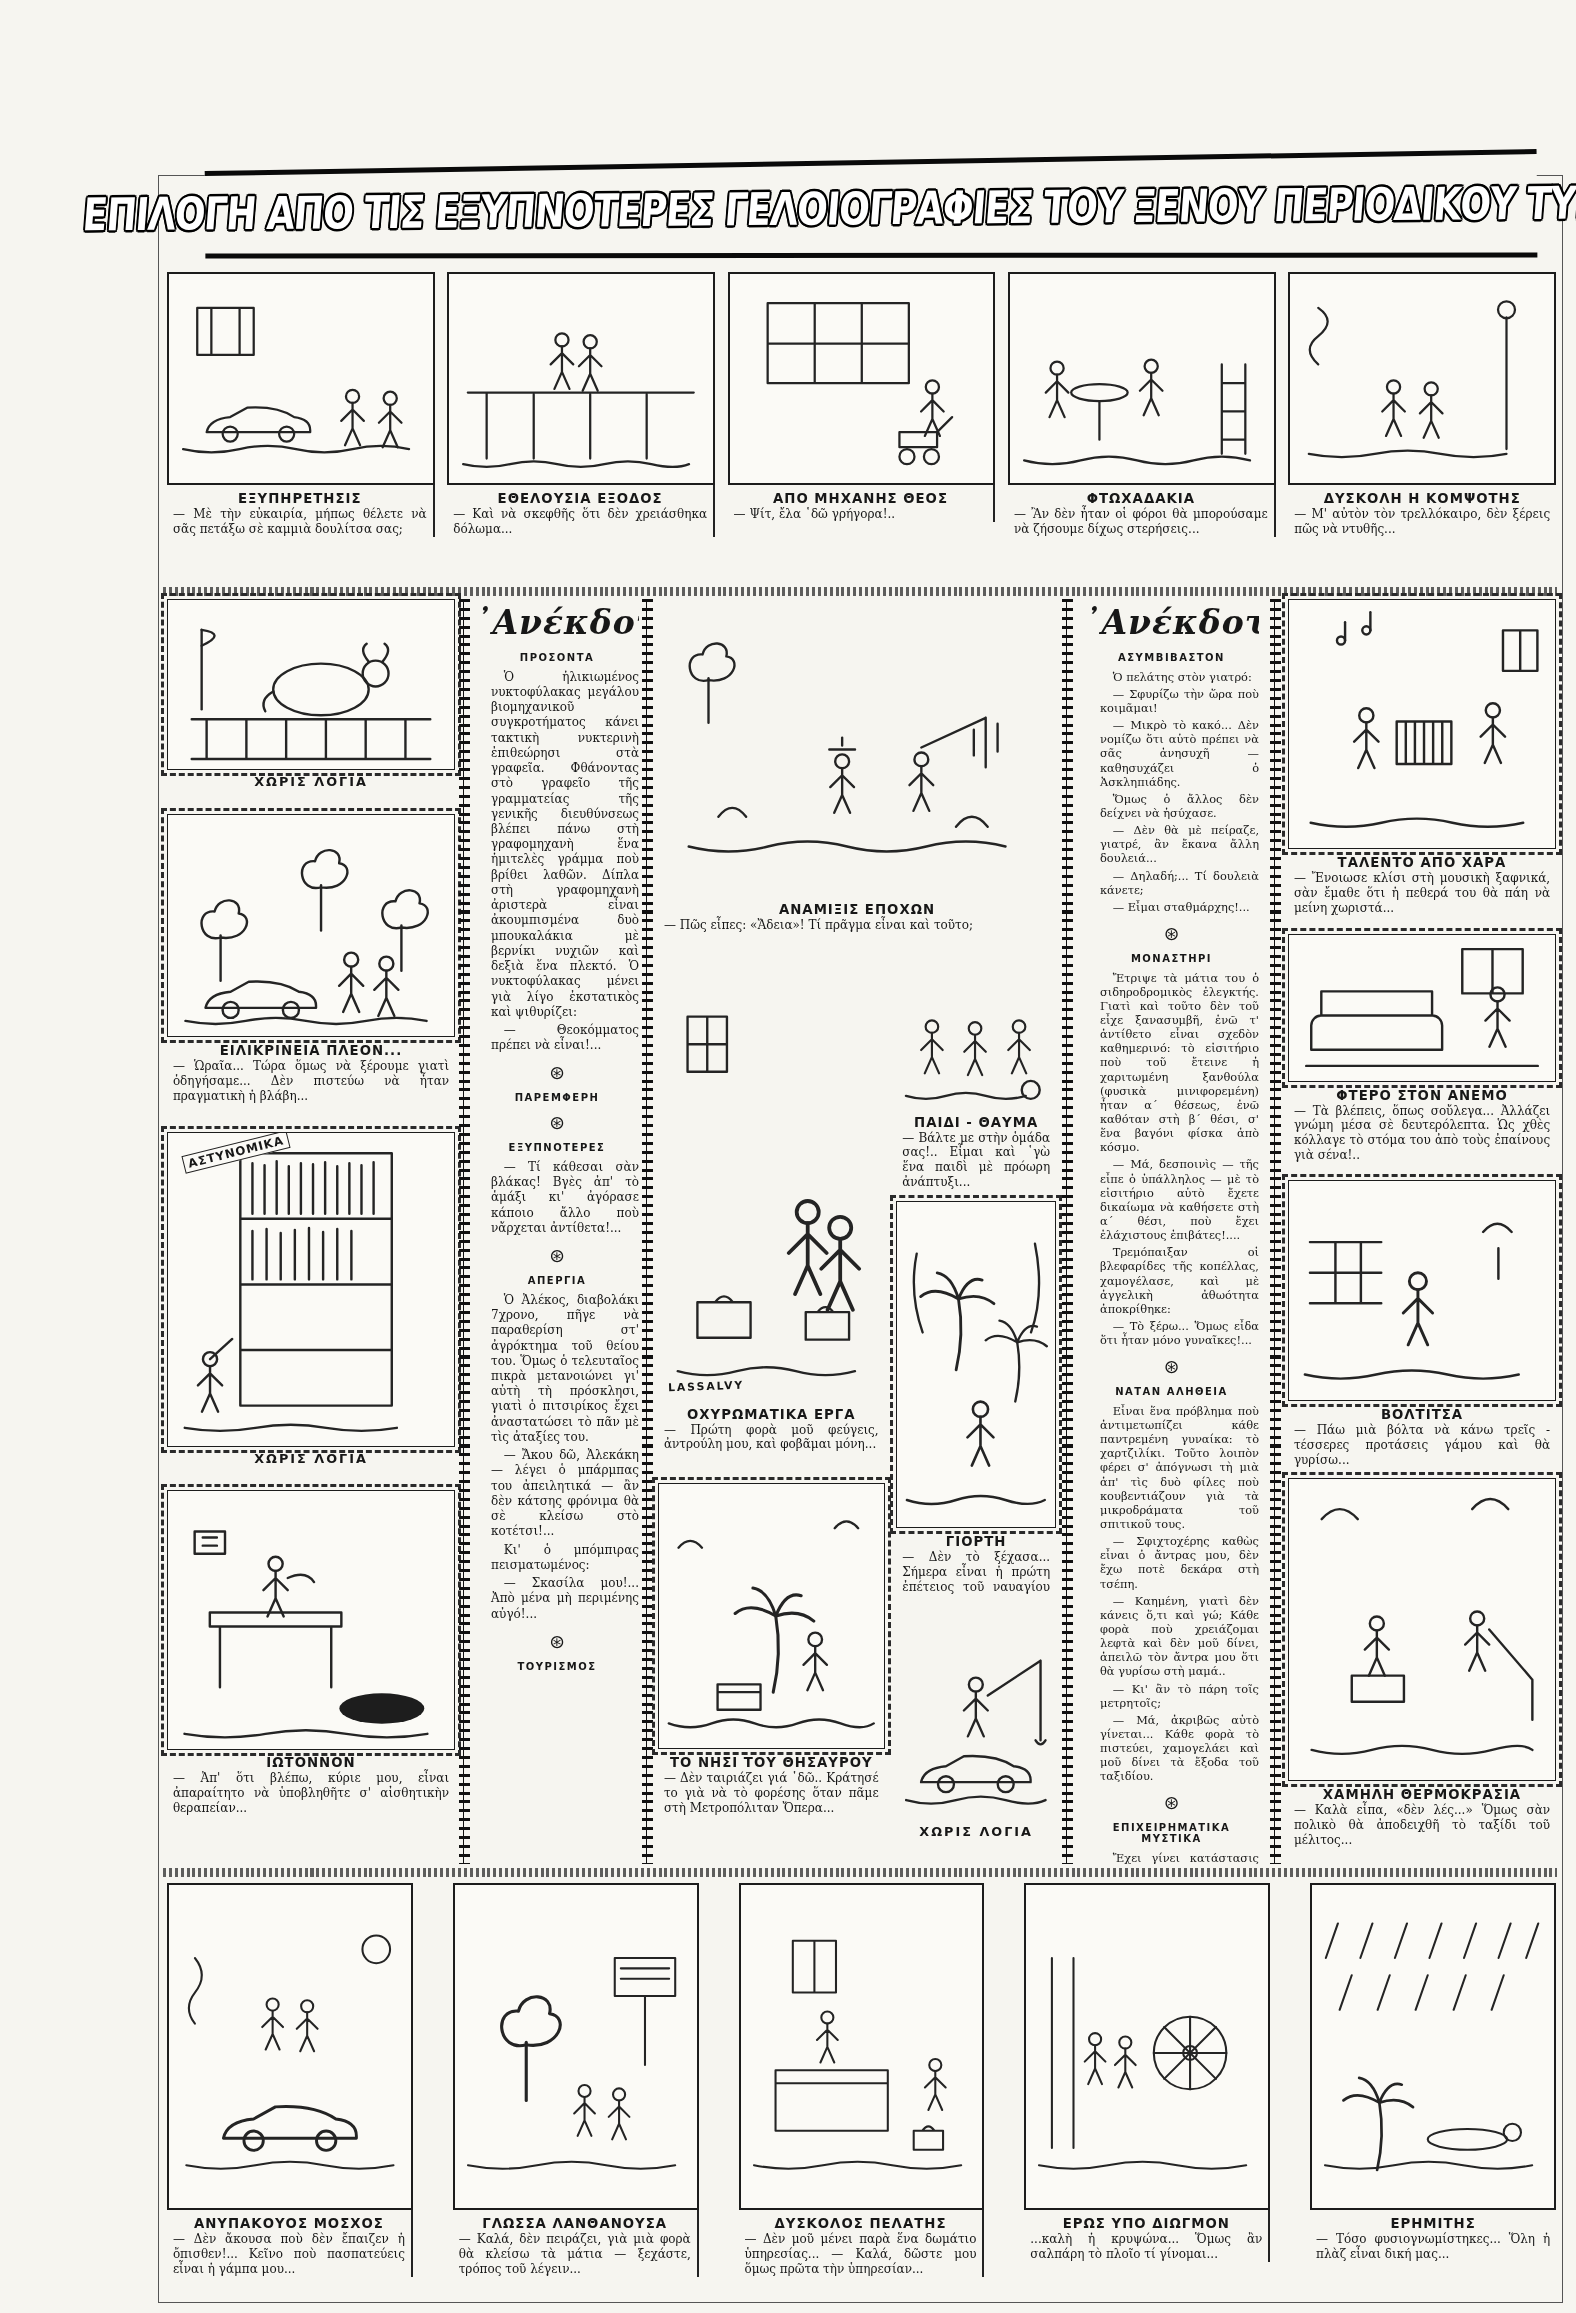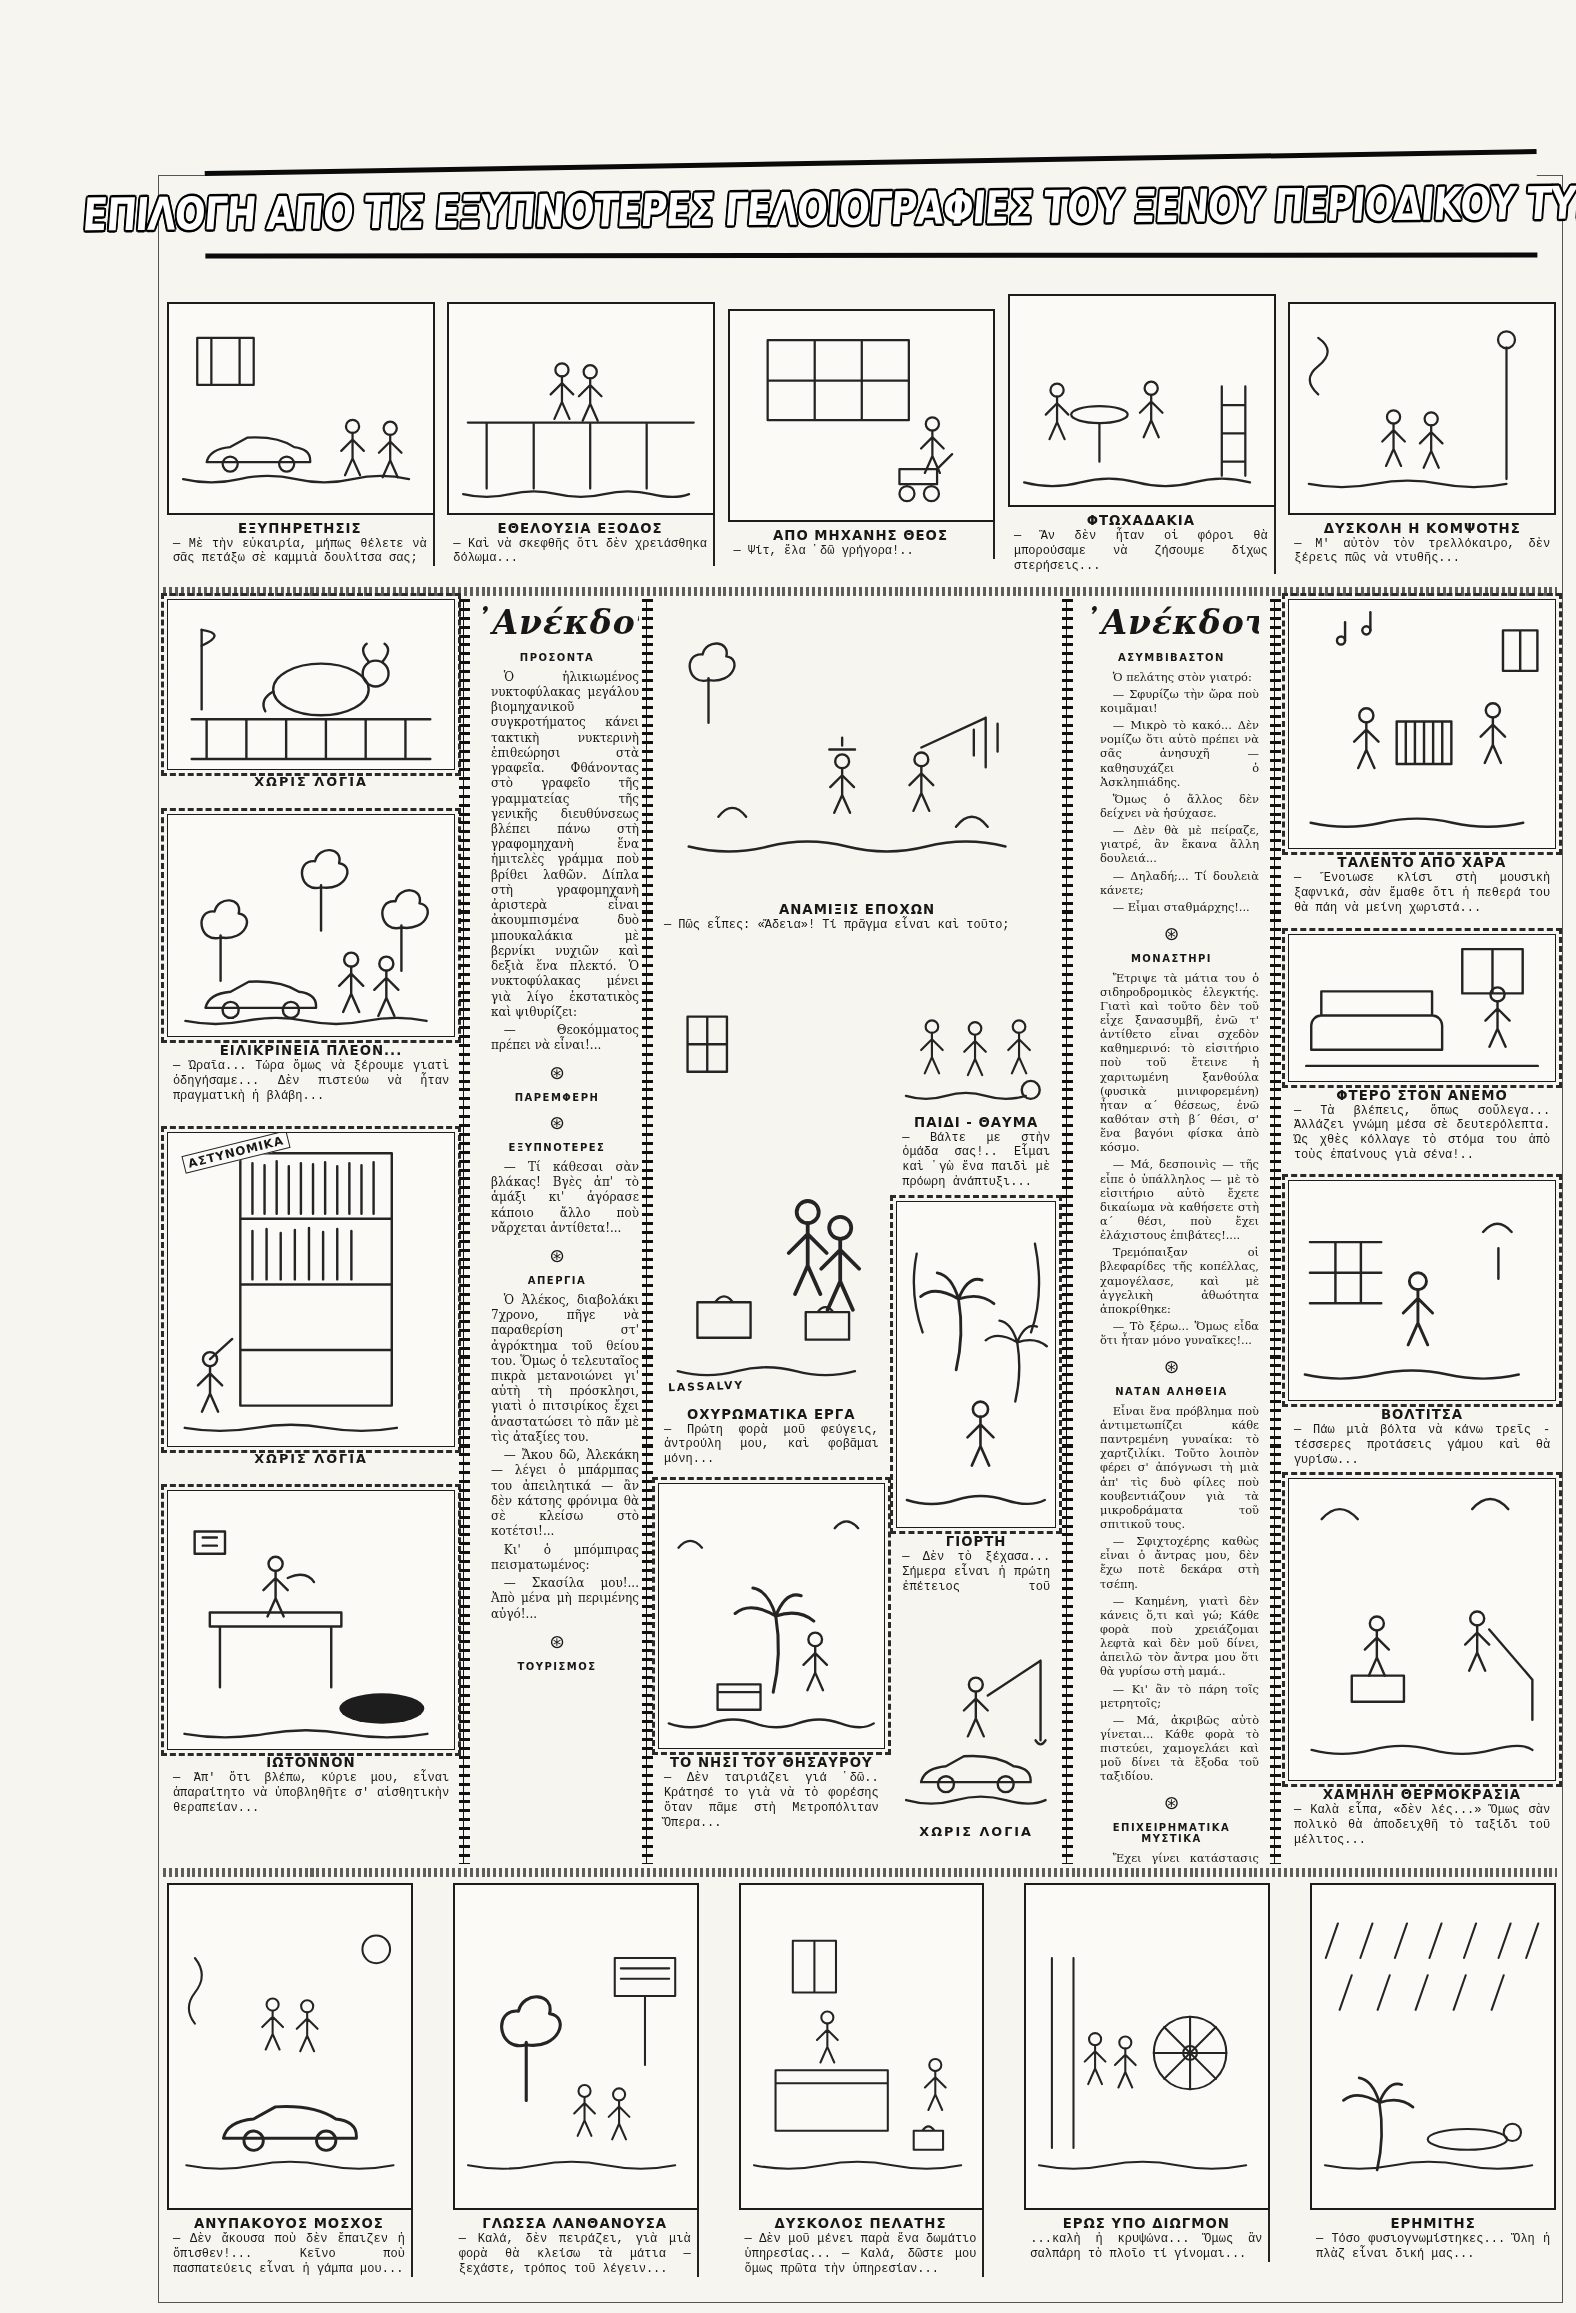--- a/index.html
+++ b/index.html
@@ -23,27 +23,27 @@
   }
   
   .artbox{border:2px solid #1c1c1c;background:#fbfaf6;position:relative;overflow:hidden;}
   .artbox.deco{outline:3px dashed #2a2a2a;outline-offset:3px;border-width:1px;}
   .artbox.open{border:none;background:transparent;}
   svg.art{width:100%;height:100%;display:block;}
   .ink{fill:none;stroke:#242424;stroke-width:2.4;stroke-linecap:round;stroke-linejoin:round;}
   .ink .fill{fill:#1d1d1d;stroke:none;}
   .cap{padding:3.9px 5.9px 0 5.9px;overflow:hidden;}
   .cap-title{font-family:"DejaVu Sans",sans-serif;font-weight:700;font-size:13.3px;letter-spacing:1px;text-align:center;margin:2px 0 1px 0;}
-  .cap-text{font-size:12px;line-height:1.24;text-align:justify;font-family:Liberation Mono, monospace;}
+  .cap-text{font-size:12px;line-height:1.24;text-align:justify;}
   .wl{font-family:"DejaVu Sans",sans-serif;font-weight:700;font-size:12.8px;letter-spacing:2px;text-align:center;margin-top:3.9px;}
   
   .rowband{position:absolute;left:167px;width:1389px;display:flex;gap:12.8px;}
   .rowband .panel{flex:1 1 0;display:flex;flex-direction:column;}
   .rowband .panel:not(:last-child) .cap{border-right:2px solid #222;}
-  #toprow{top:288px;height:292px;align-items:center;}
+  #toprow{top:272px;height:292px;}
   #toprow .artbox{height:209px;}
   #bottomrow{top:1883px;height:414px;gap:40px;}
   #bottomrow .artbox{height:323px;}
   
   .dotband{position:absolute;left:163px;width:1394px;height:8.9px;
     background:repeating-linear-gradient(90deg,#2b2b2b 0 3px,transparent 3px 5.9px);opacity:.75;}
   .zz{position:absolute;width:10.8px;
     background:repeating-linear-gradient(180deg,#111 0 3px,transparent 3px 8.9px);}
   .zz:before{content:"";position:absolute;left:3.9px;top:0;bottom:0;width:1px;background:#111;}
   

